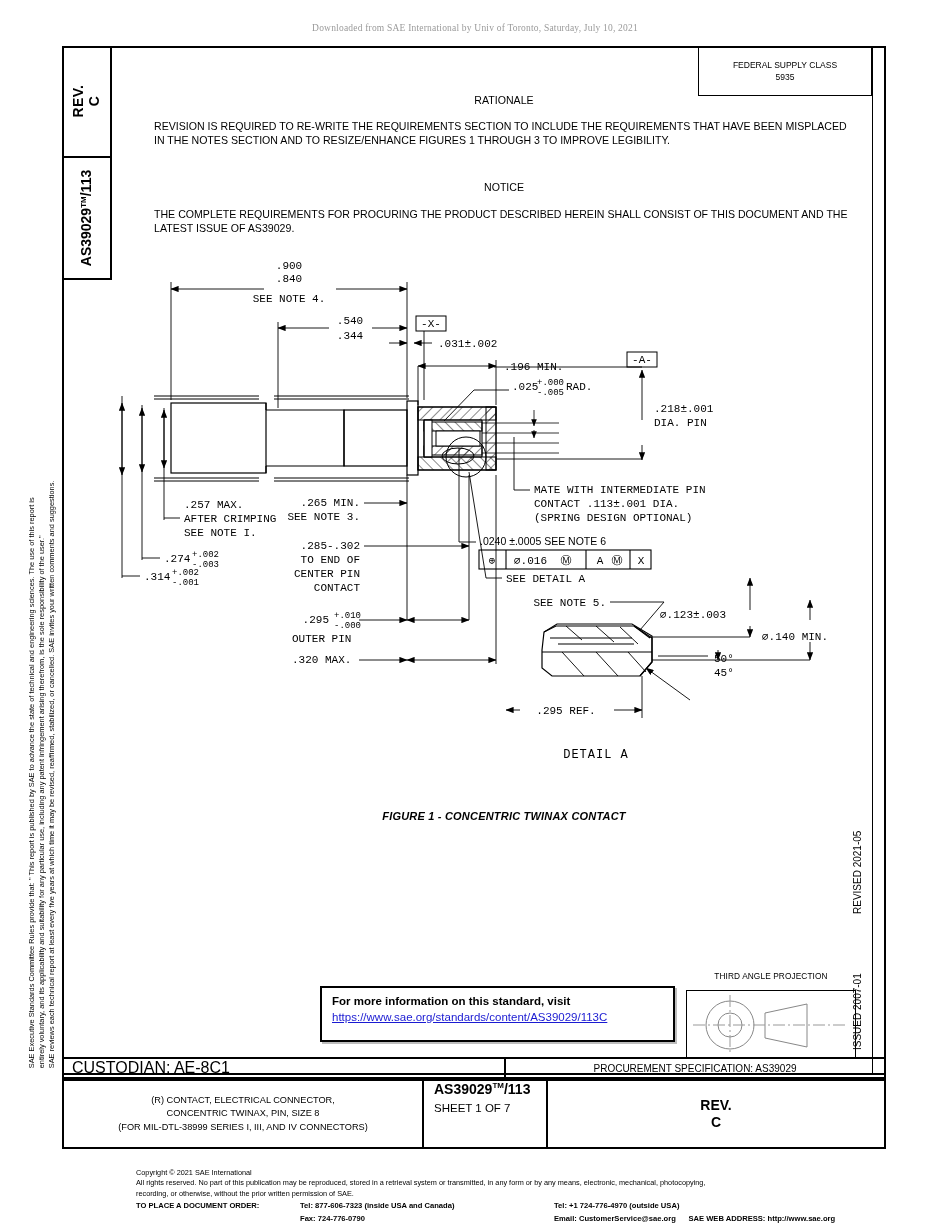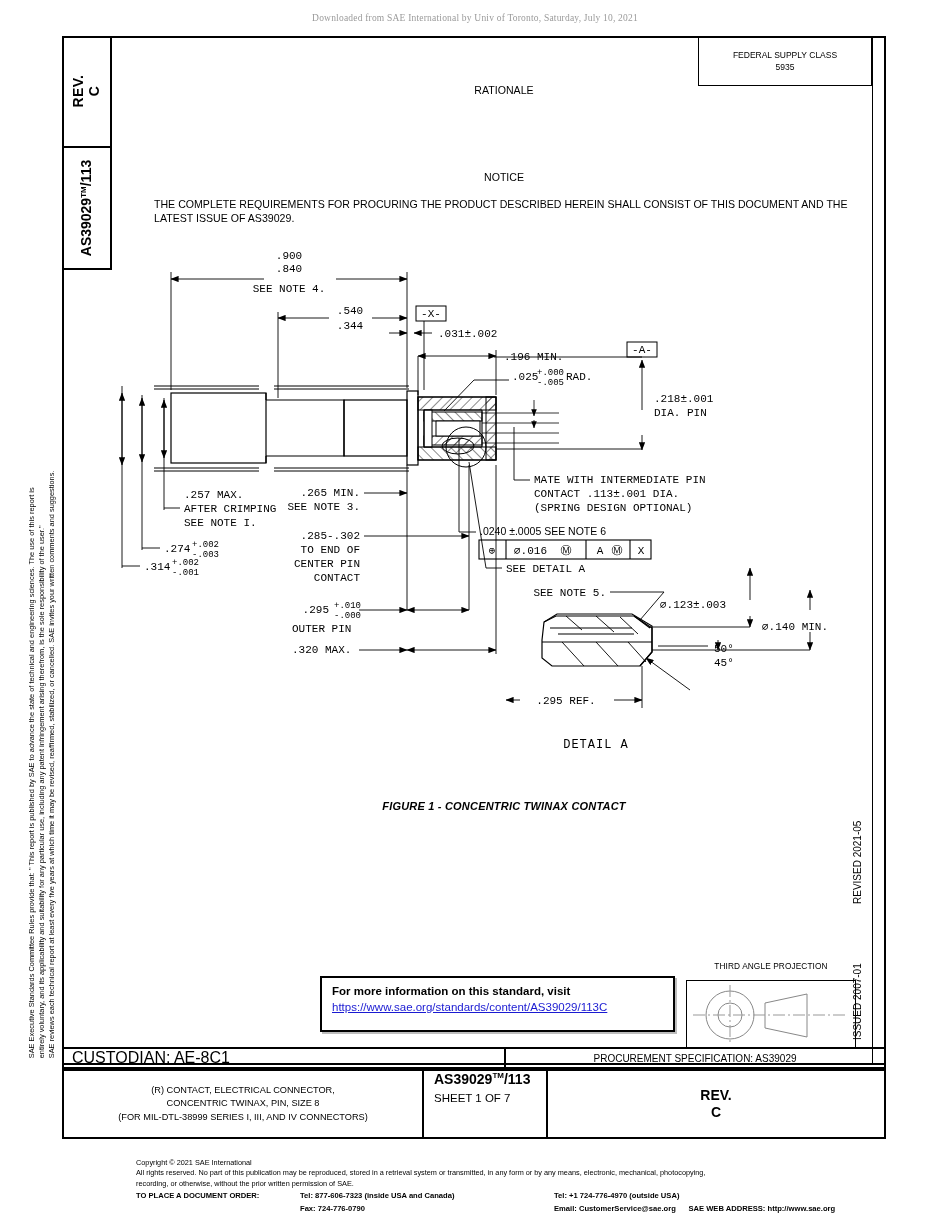--- a/index.html
+++ b/index.html
@@ -2,21 +2,21 @@
 <html><head>
 <meta charset="utf-8">
 <style>
   * { box-sizing: border-box; }
   html, body { margin:0; padding:0; background:#fff; }
   body {
     width:950px; height:1230px;
     font-family:"Liberation Sans", sans-serif;
     color:#000; position:relative; overflow:hidden;
   }
-  .page { position:absolute; inset:0; }
+  .page { position:absolute; inset:0;margin-top:10px; }
 
   
   .dl-banner{
     position:absolute; top:13px; left:0; width:950px;
     text-align:center; font-family:"Liberation Serif", serif;
     font-size:9.5px; color:#9a9a9a; letter-spacing:.2px;
   }
 
   
   .frame-outer{
@@ -215,20 +215,21 @@
     <div class="legal-line l2">entirely voluntary, and its applicability and suitability for any particular use, including any patent infringement arising therefrom, is the sole responsibility of the user."</div>
     <div class="legal-line l3">SAE reviews each technical report at least every five years at which time it may be revised, reaffirmed, stabilized, or cancelled. SAE invites your written comments and suggestions.</div>
   </div>
 
   <div class="fsc">
     <div>FEDERAL SUPPLY CLASS</div>
     <div>5935</div>
   </div>
 
   <div class="txtblk ctr" id="rationale-head">RATIONALE</div>
+  <div class="txtblk" id="rationale-body">REVISION IS REQUIRED TO RE-WRITE THE REQUIREMENTS SECTION TO INCLUDE THE REQUIREMENTS THAT HAVE BEEN MISPLACED IN THE NOTES SECTION AND TO RESIZE/ENHANCE FIGURES 1 THROUGH 3 TO IMPROVE LEGIBILITY.</div>
 
   <div class="txtblk ctr" id="notice-head">NOTICE</div>
   <div class="txtblk" id="notice-body">THE COMPLETE REQUIREMENTS FOR PROCURING THE PRODUCT DESCRIBED HEREIN SHALL CONSIST OF THIS DOCUMENT AND THE LATEST ISSUE OF AS39029.</div>
 
   <div class="drawing">
     <svg width="760" height="560" viewBox="0 0 760 560" xmlns="http://www.w3.org/2000/svg" font-family="'Liberation Mono', monospace" font-size="11" fill="#000" stroke="#000">
       <defs>
         <marker id="ar" markerWidth="9" markerHeight="7" refX="8.5" refY="3.5" orient="auto">
           <polygon points="0,0 9,3.5 0,7" fill="#000" stroke="none"></polygon>
         </marker>

